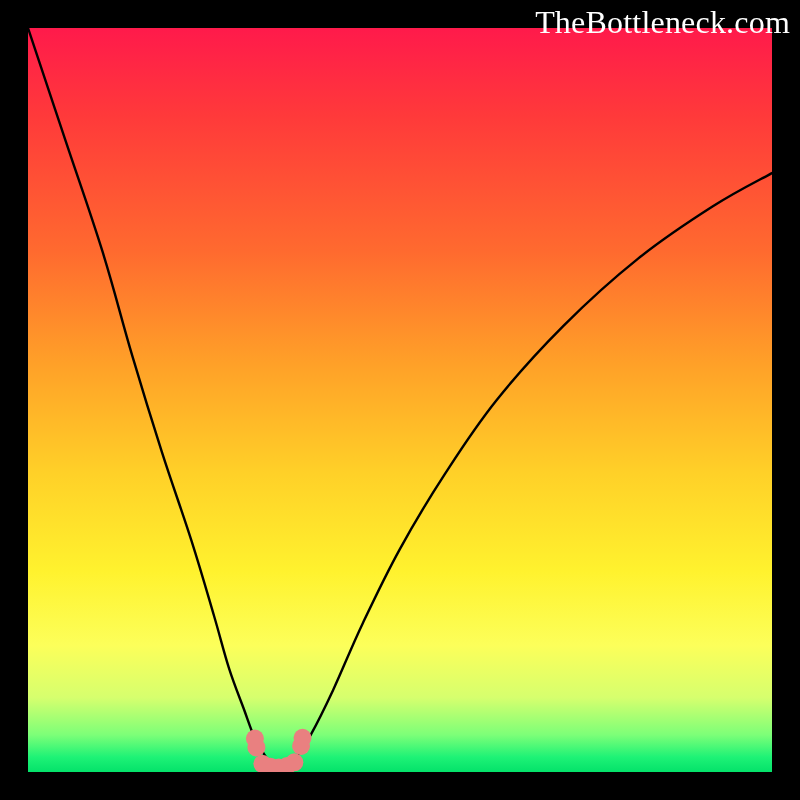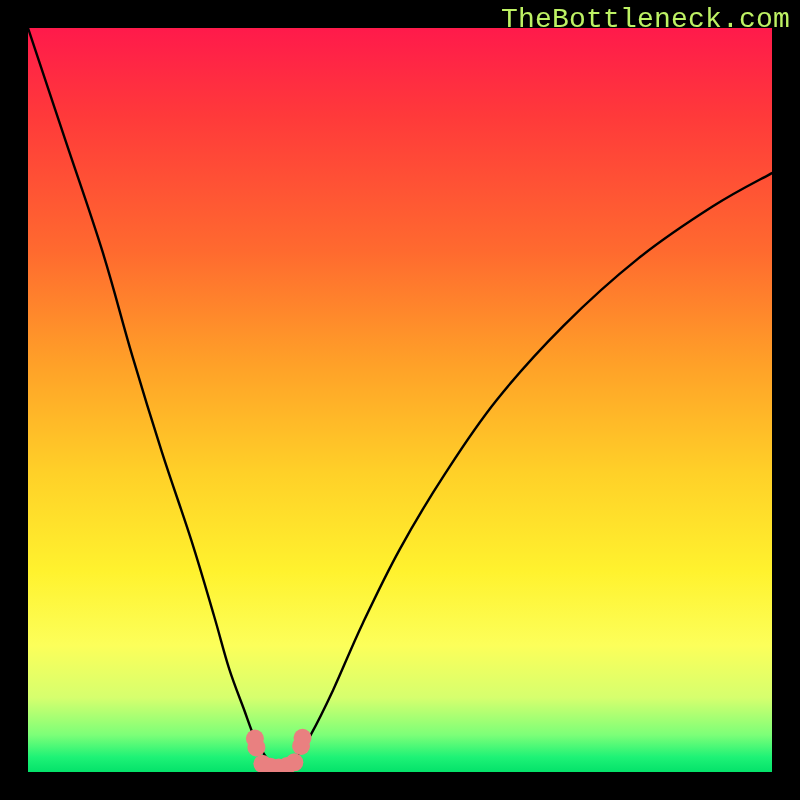--- a/index.html
+++ b/index.html
@@ -13,23 +13,23 @@
   .frame {
     position: relative;
     width: 800px;
     height: 800px;
     background: #000;
   }
   .watermark {
     position: absolute;
     top: 4px;
     right: 10px;
-    font-family: Liberation Mono, monospace;
-    font-size: 28px;
-    color: #bef264;
+    font-family: Liberation Serif, serif;
+    font-size: 32px;
+    color: #ffffff;
     letter-spacing: 0.2px;
     z-index: 5;
   }
   .plot {
     position: absolute;
     left: 28px;
     top: 28px;
     width: 744px;
     height: 744px;
     background: linear-gradient(

